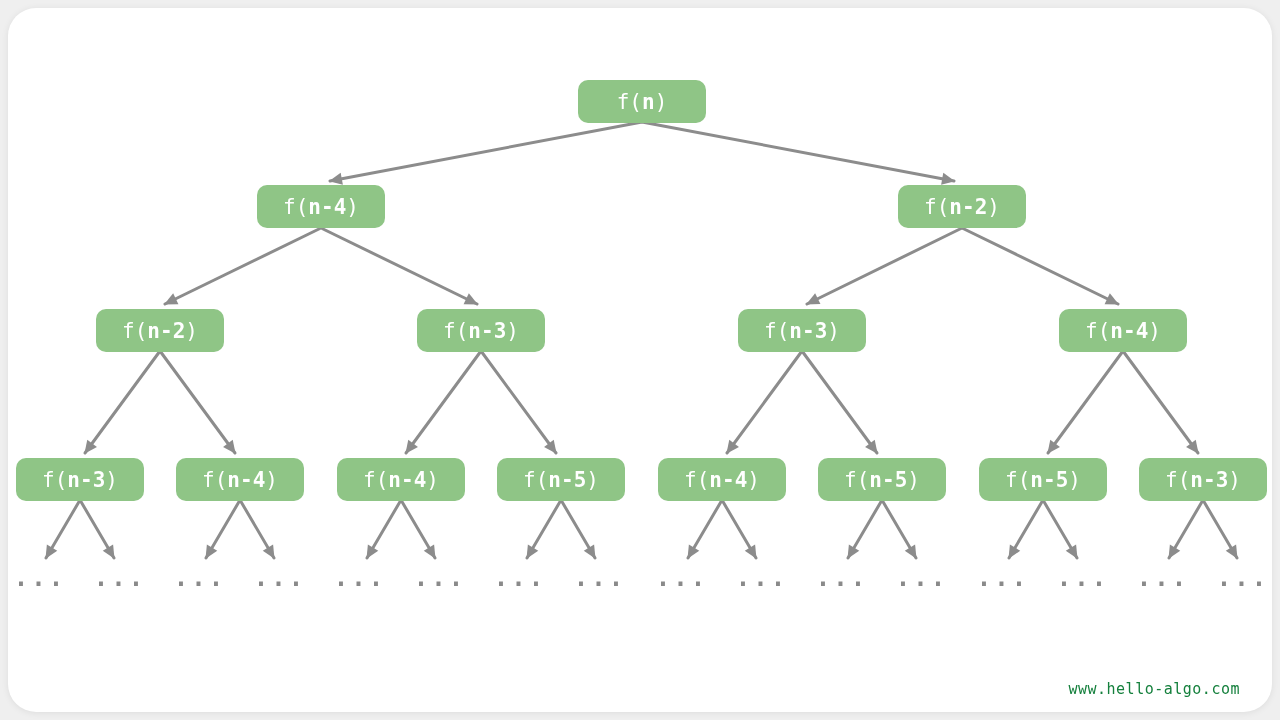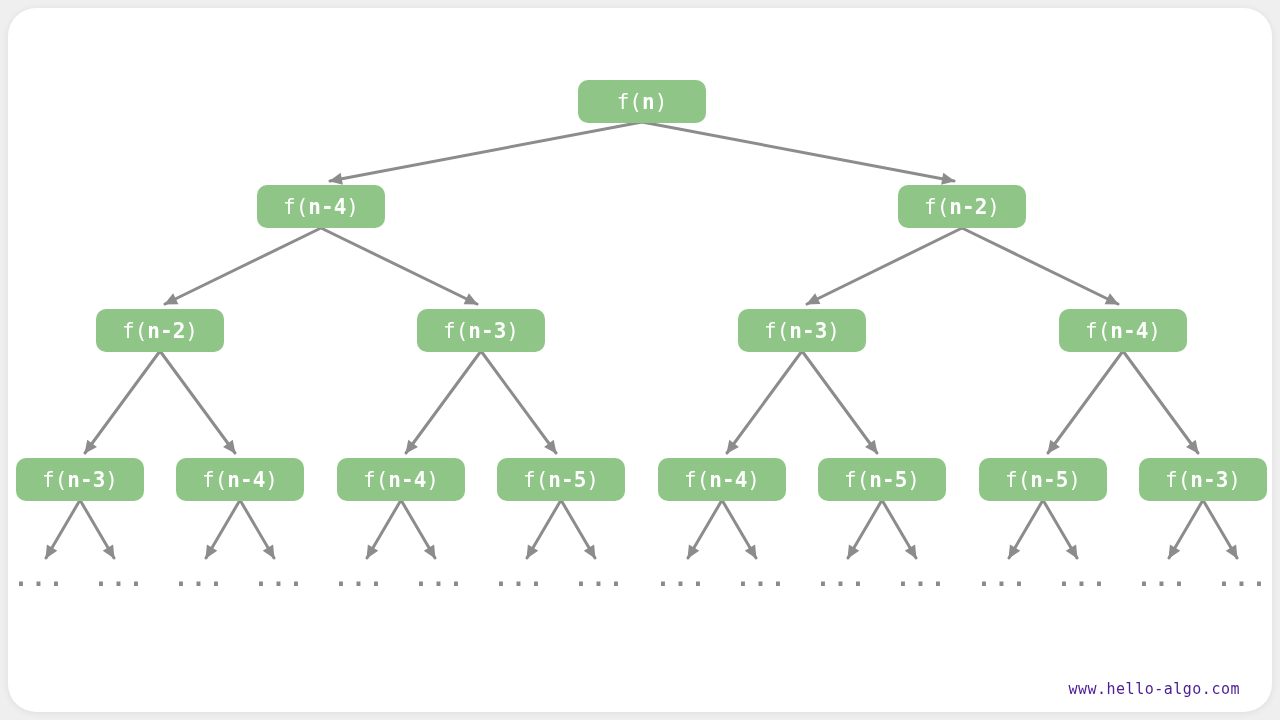--- a/index.html
+++ b/index.html
@@ -33,21 +33,21 @@
     position: absolute;
     transform: translateX(-50%);
     top: 564px;
     color: #8a8a8a;
     font: 700 24px "DejaVu Sans Mono", monospace;
     letter-spacing: 3px;
   }
   .watermark {
     position: absolute;
     right: 40px; bottom: 22px;
-    color: #4c1d95;
+    color: #15803d;
     font: 400 15px "DejaVu Sans Mono", monospace;
     letter-spacing: 0.5px;
   }
 </style>
 </head>
 <body>
 
 <div class="stage">
   <div class="card"></div>
 

